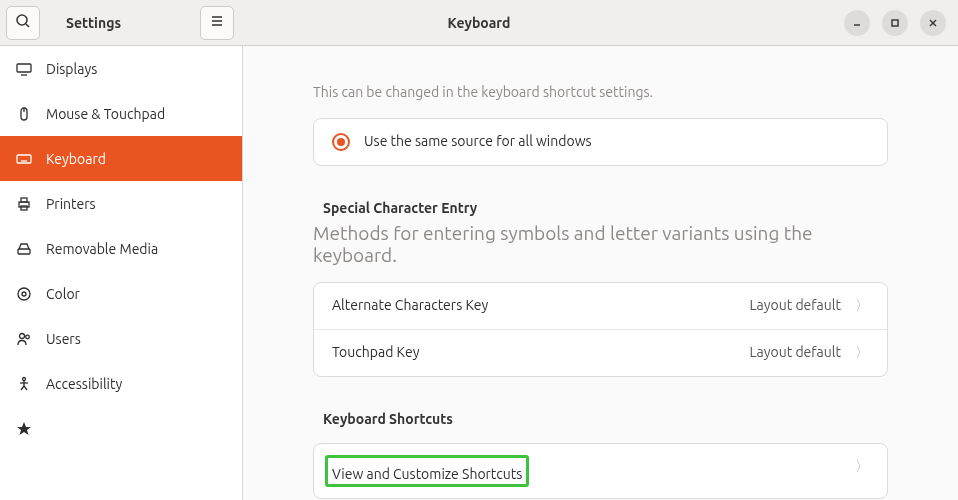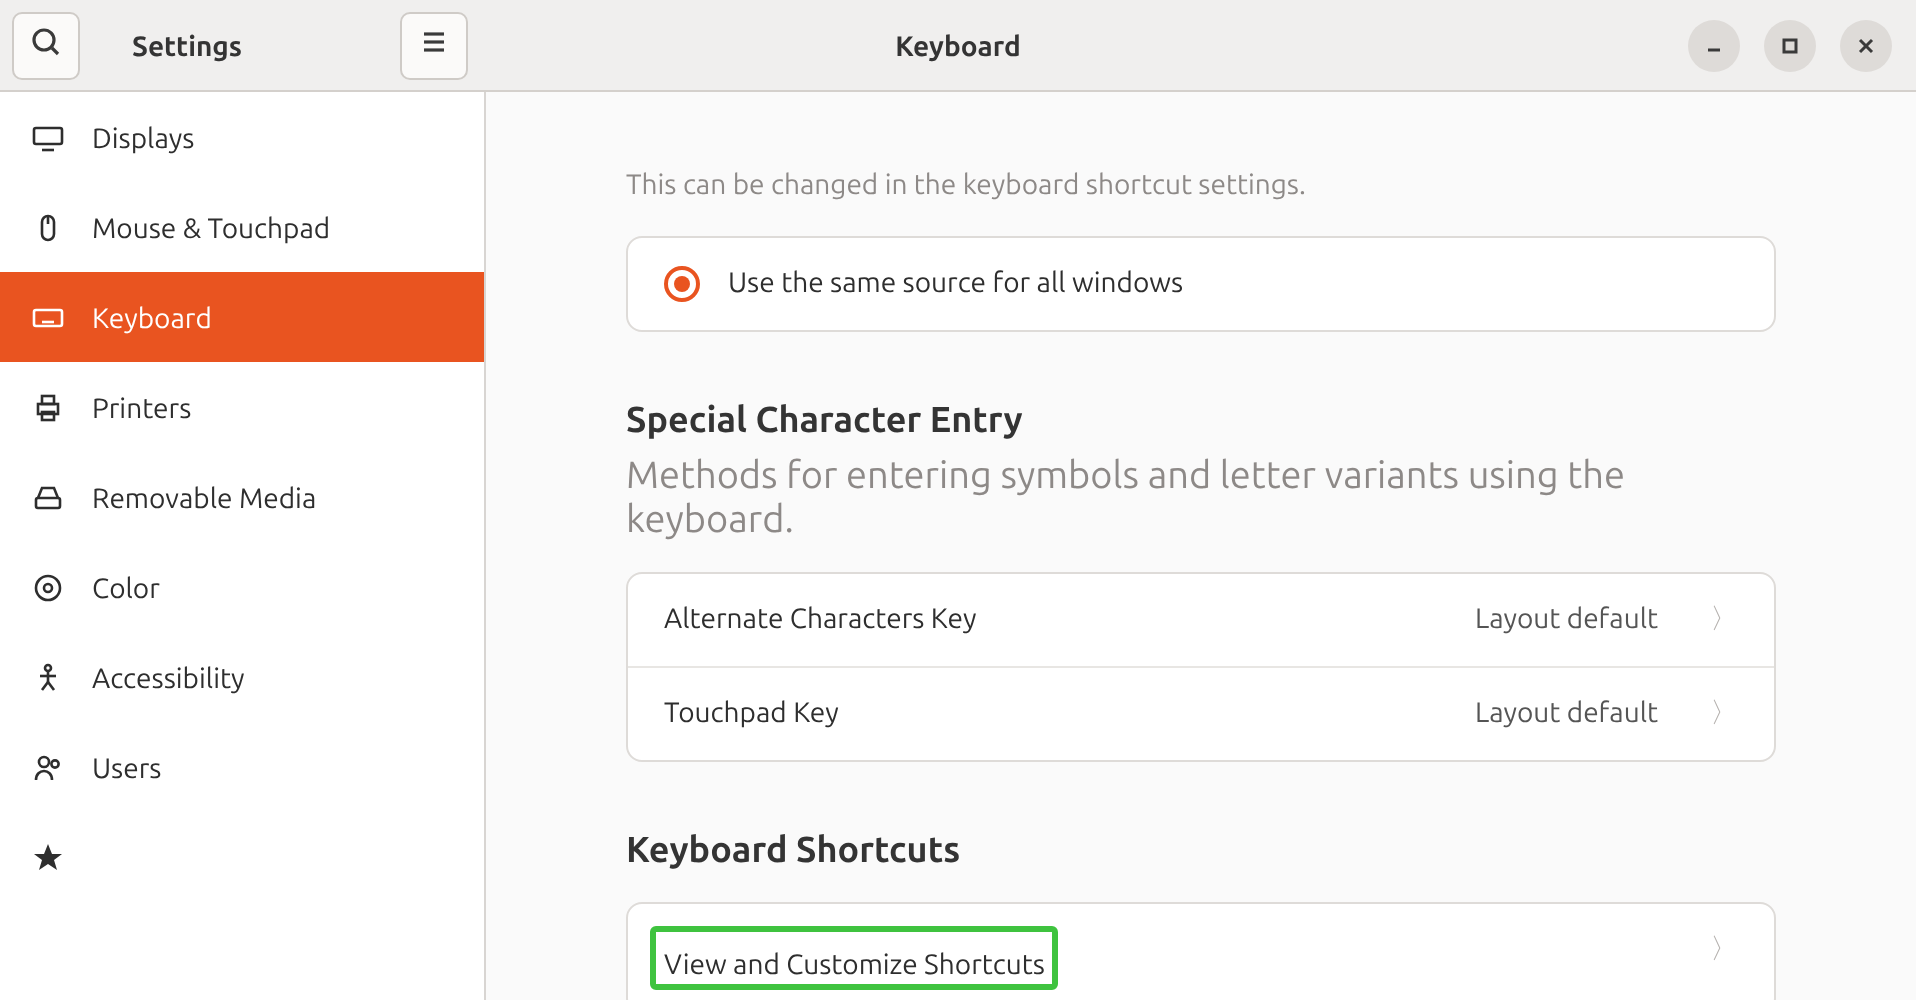--- a/index.html
+++ b/index.html
@@ -121,24 +121,24 @@
     .radio {
       width: 18px; height:18px;
       border-radius: 50%;
       border: 2px solid #c3bfbc;
       margin-right: 14px;
       display: flex; align-items:center; justify-content:center;
       flex-shrink:0;
     }
     .radio.checked { border-color: #e95420; }
     .radio.checked::after { content:""; width:8px; height:8px; border-radius:50%; background:#e95420; }
-    .section-head { margin: 34px 0 6px 0; font-weight:700; font-size:18px; color:#343434; }
+    .section-head { margin: 34px 0 6px 10px; font-weight:700; font-size:14px; color:#343434; }
     .section-sub { color:#8d8987; font-size:19px; margin-bottom:16px; }
     .row-label { flex:1; }
-    .row-value { color:#555; margin-right:26px; }
+    .row-value { color:#555; margin-right:14px; }
     .chevron { color:#b5b1ae; }
     .highlight-box {
       border: 3px solid #3fc33f;
       border-radius: 3px;
       padding: 0 4px;
       margin: -3px -7px;
       display:inline-block;
       line-height: 32px;
       height: 32px;
     }
@@ -244,38 +244,38 @@
           <svg viewBox="0 0 16 16" fill="none" stroke="currentColor" stroke-width="1.3">
             <circle cx="8" cy="8" r="6"></circle>
             <circle cx="8" cy="8" r="2"></circle>
           </svg>
         </span>
       <span>Color</span>
     </div>
     <div class="side-item">
       <span class="icon">
           <svg viewBox="0 0 16 16" fill="none" stroke="currentColor" stroke-width="1.3">
+            <circle cx="6" cy="5" r="2.5"></circle>
+            <path d="M2 14 C2 11 4 9.5 6 9.5 C8 9.5 10 11 10 14"></path>
+            <circle cx="11.5" cy="6" r="1.8"></circle>
+          </svg>
+        </span>
+      <span>Users</span>
+    </div>
+    <div class="side-item">
+      <span class="icon">
+          <svg viewBox="0 0 16 16" fill="none" stroke="currentColor" stroke-width="1.3">
             <circle cx="8" cy="3" r="1.5"></circle>
             <line x1="8" y1="5" x2="8" y2="10"></line>
             <line x1="4" y1="7" x2="12" y2="7"></line>
             <line x1="8" y1="10" x2="5" y2="14"></line>
             <line x1="8" y1="10" x2="11" y2="14"></line>
           </svg>
         </span>
       <span>Accessibility</span>
-    </div>
-    <div class="side-item">
-      <span class="icon">
-          <svg viewBox="0 0 16 16" fill="none" stroke="currentColor" stroke-width="1.3">
-            <circle cx="6" cy="5" r="2.5"></circle>
-            <path d="M2 14 C2 11 4 9.5 6 9.5 C8 9.5 10 11 10 14"></path>
-            <circle cx="11.5" cy="6" r="1.8"></circle>
-          </svg>
-        </span>
-      <span>Users</span>
     </div>
     <div class="side-item">
       <span class="icon">
           <svg viewBox="0 0 16 16" fill="currentColor">
             <path d="M8 1 L10 6 L15 6 L11 9 L12.5 14 L8 11 L3.5 14 L5 9 L1 6 L6 6 Z"></path>
           </svg>
         </span>
     </div>
   </div>
 

